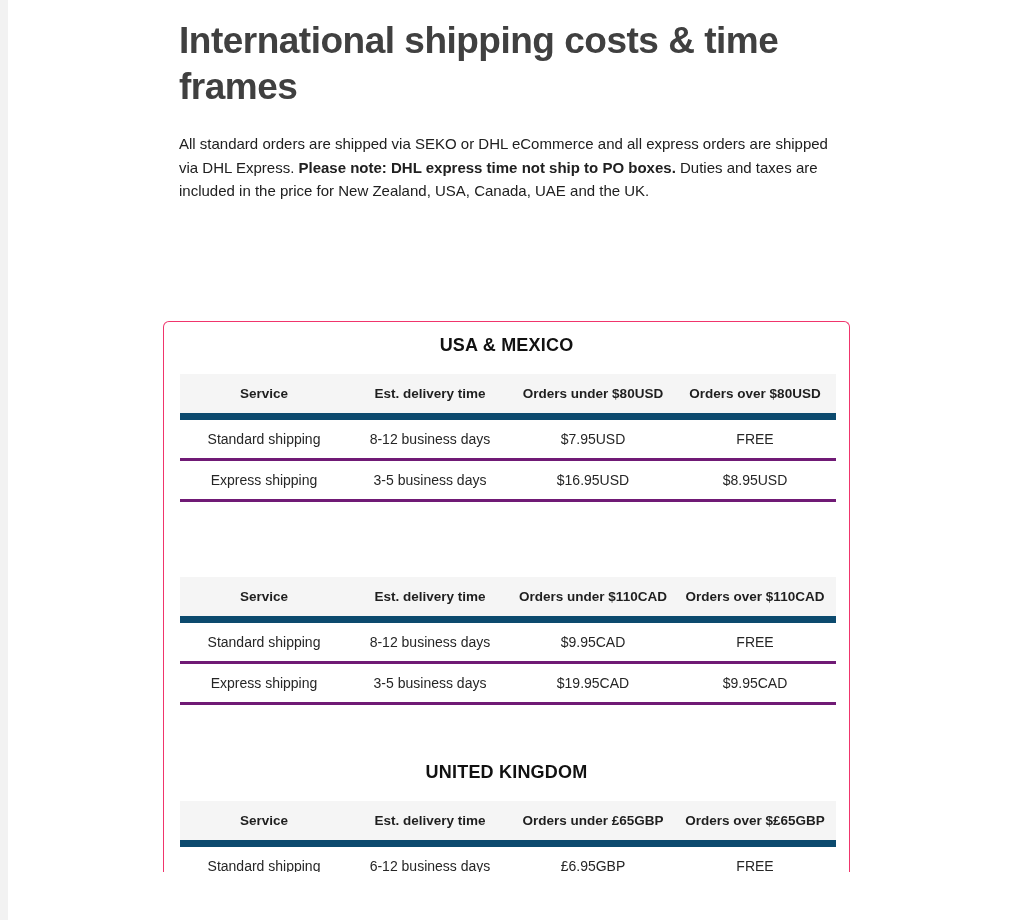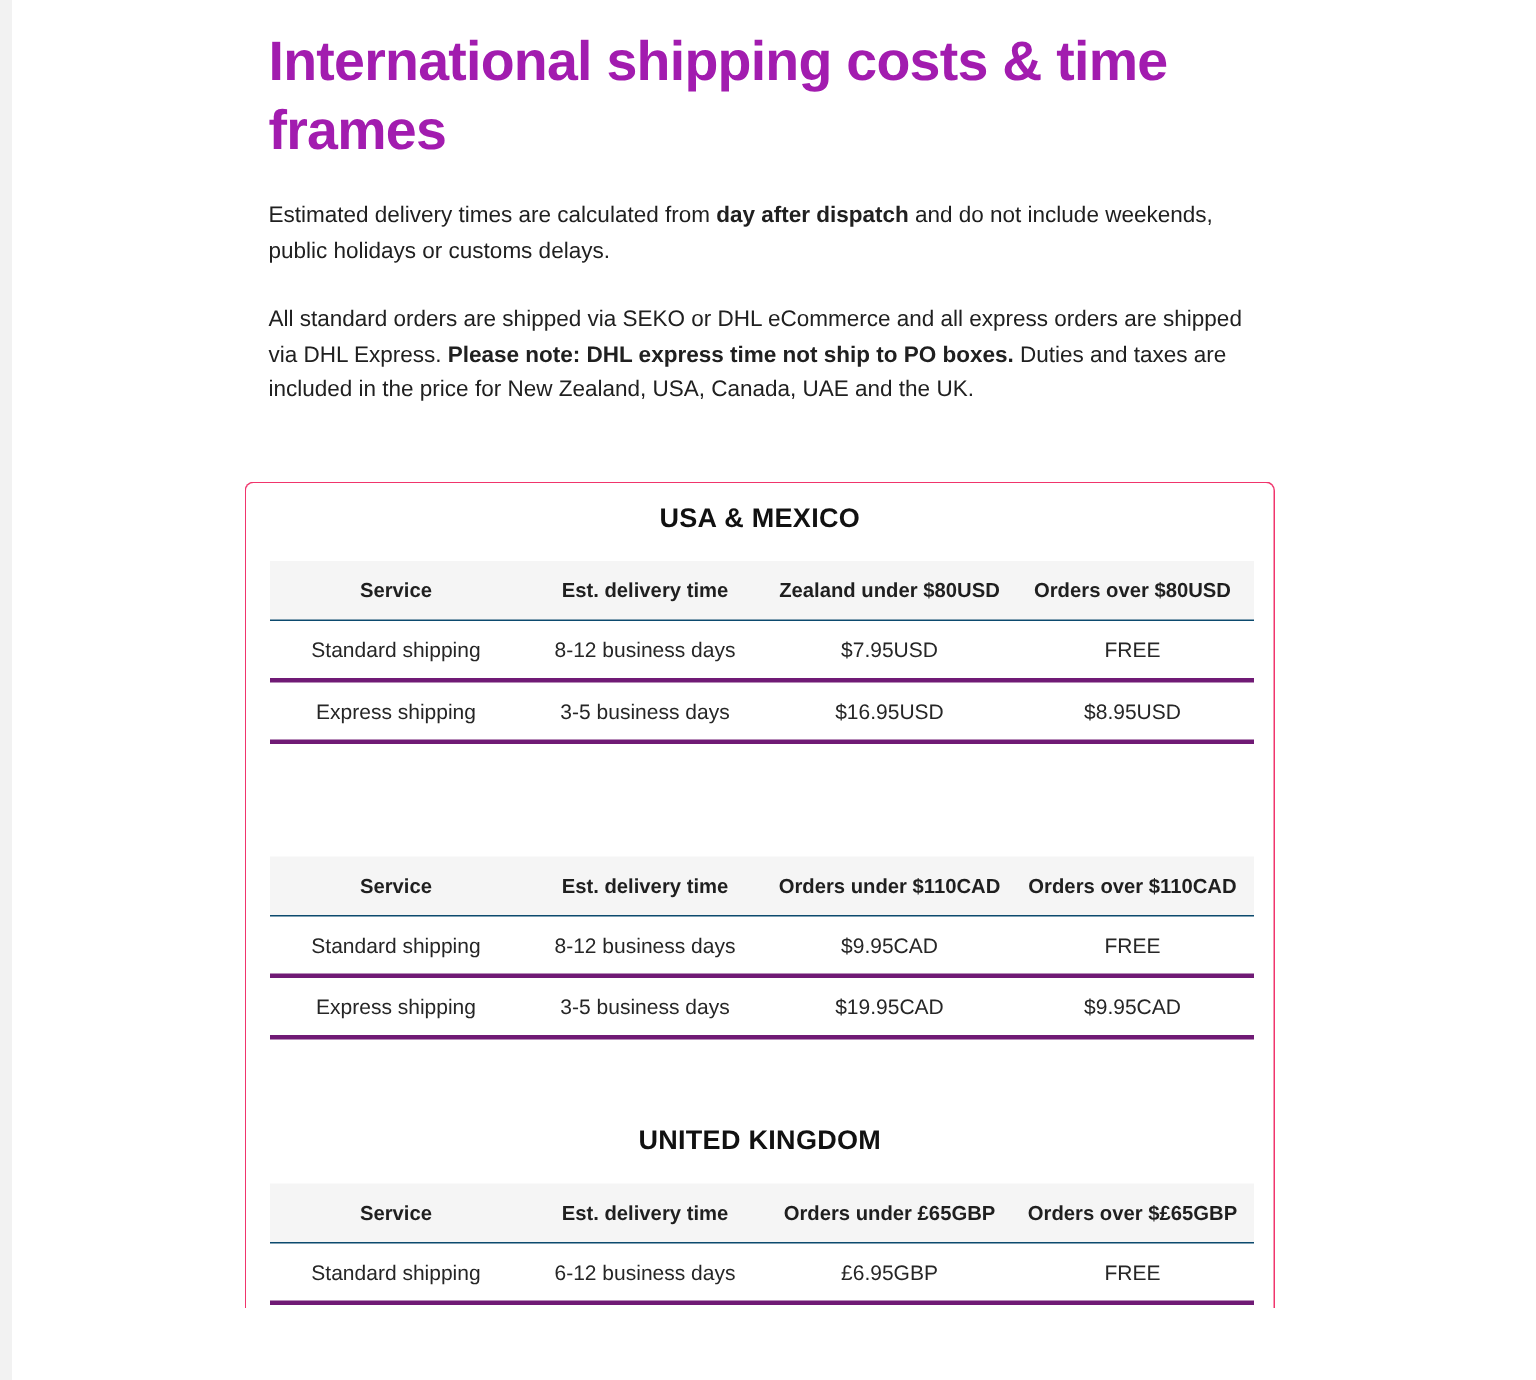--- a/index.html
+++ b/index.html
@@ -32,21 +32,21 @@
     left: 179px;
     top: 18px;
     width: 672px;
   }
   h1.title {
     font-size: 37px;
     line-height: 46px;
     font-weight: bold;
     letter-spacing: -0.5px;
     margin: 0 0 0 0;
-    color: #a21caf;
+    color: #404040;
   }
   .updated {
     margin-top: 11px;
     font-size: 14.5px;
     color: #6d6d6d;
     line-height: 20px;
   }
   .para {
     margin-top: 22px;
     font-size: 15px;
@@ -100,39 +100,36 @@
     text-align: center;
     border: none;
   }
   table.rates td {
     font-size: 14px;
     color: #262626;
     padding: 11px 4px;
     text-align: center;
     border-bottom: 3px solid #701a75;
   }
-  table.rates tr.row-head th { border-bottom: 1px solid #0c4a6e; }
+  table.rates tr.row-head th { border-bottom: 7px solid #0c4a6e; }
   table.rates col.c1 { width: 168px; }
   table.rates col.c2 { width: 164px; }
   table.rates col.c3 { width: 162px; }
   table.rates col.c4 { width: 162px; }
 </style>
 </head>
 <body>
 
 <div class="page">
 
   <div class="edge-left"></div>
 
   <div class="content">
     <h1 class="title">International shipping costs &amp; time frames</h1>
 
-    <p class="para">
-      <span>Estimated delivery times are calculated from </span><b>day after dispatch</b><span> and do not include weekends, public holidays or customs delays.</span>
-    </p>
 
     <p class="para">
       <span>All standard orders are shipped via SEKO or DHL eCommerce and all express orders are shipped via DHL Express. </span><b>Please note: DHL express time not ship to PO boxes.</b><span> Duties and taxes are included in the price for New Zealand, USA, Canada, UAE and the UK.</span>
     </p>
   </div>
 
   <div class="callout">
     <div class="callout-inner">
 
       <div class="region sec-usa">
@@ -141,21 +138,21 @@
           <colgroup>
               <col class="c1">
               <col class="c2">
               <col class="c3">
               <col class="c4">
             </colgroup>
           <tbody>
               <tr class="row-head">
             <th>Service</th>
             <th>Est. delivery time</th>
-            <th>Zealand under $80USD</th>
+            <th>Orders under $80USD</th>
             <th>Orders over $80USD</th>
           </tr>
           <tr>
             <td>Standard shipping</td>
             <td>8-12 business days</td>
             <td>$7.95USD</td>
             <td>FREE</td>
           </tr>
           <tr>
             <td>Express shipping</td>

